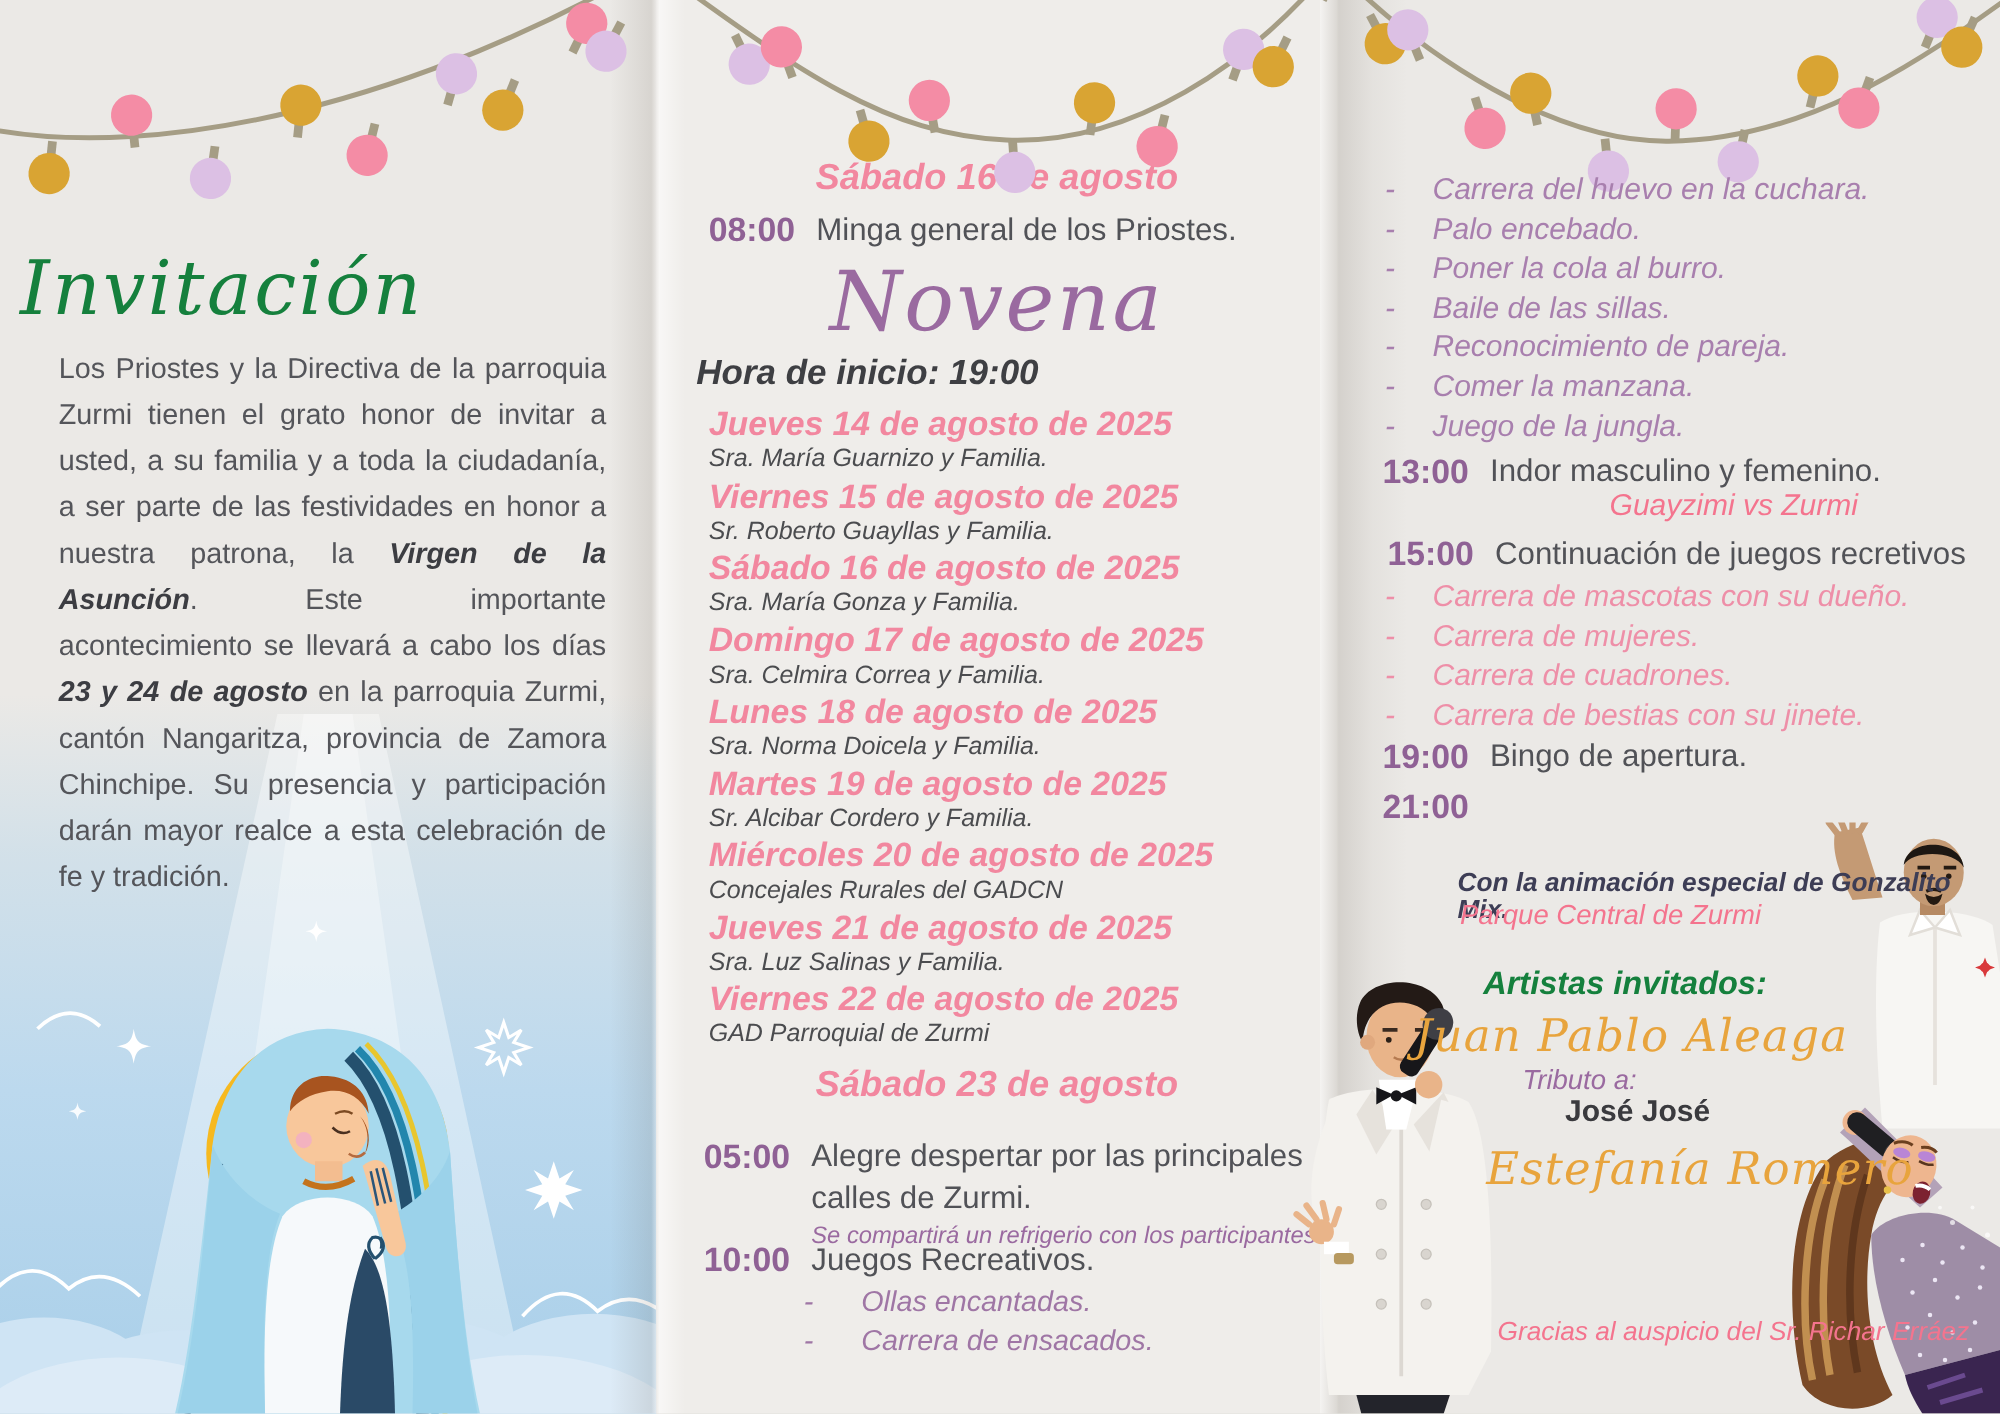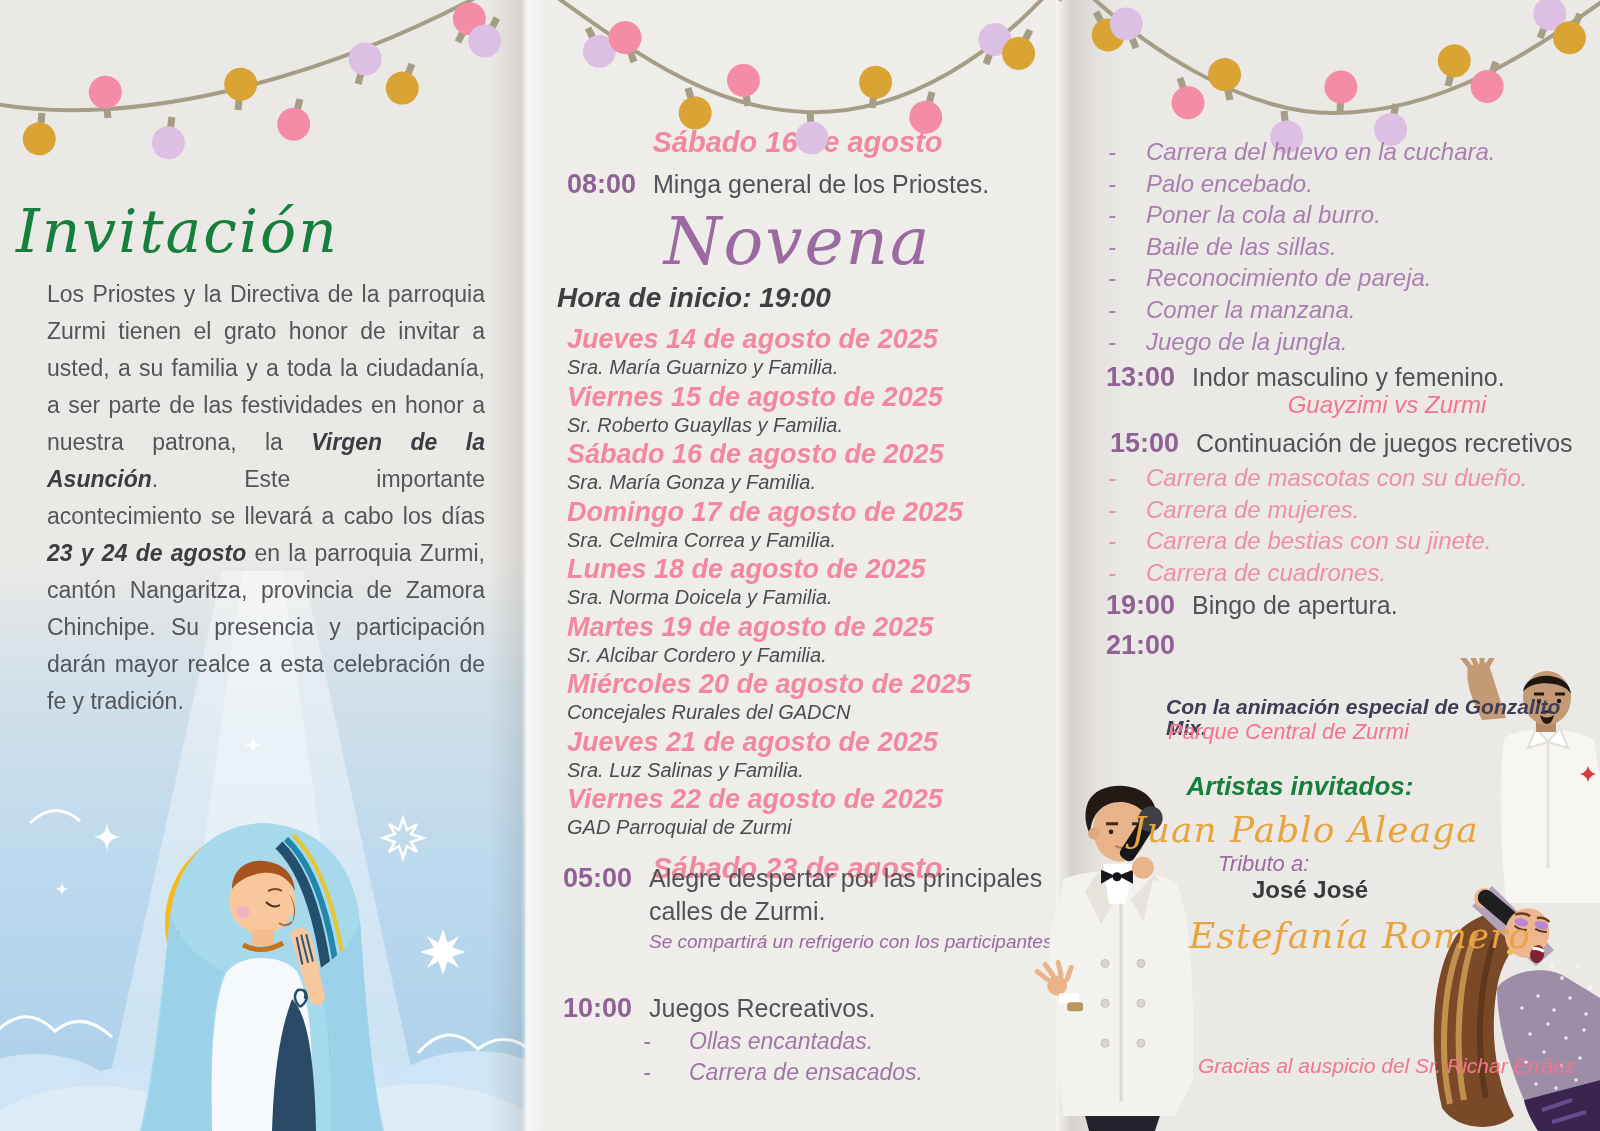--- a/index.html
+++ b/index.html
@@ -196,21 +196,21 @@
       <div>
           <div class="nov-date">Jueves 21 de agosto de 2025</div>
           <div class="nov-host">Sra. Luz Salinas y Familia.</div>
         </div>
       <div>
           <div class="nov-date">Viernes 22 de agosto de 2025</div>
           <div class="nov-host">GAD Parroquial de Zurmi</div>
         </div>
     </div>
     <div class="mid-head" style="top:854px">Sábado 23 de agosto</div>
-    <div class="row" style="left:38px;top:862px;width:500px">
+    <div class="row" style="left:38px;top:909px;width:500px">
       <div class="time">05:00</div>
       <div>
         <div class="txt" style="width:418px">Alegre despertar por las principales calles de Zurmi.</div>
         <div class="note" style="margin-top:2px">Se compartirá un refrigerio con los participantes.</div>
       </div>
     </div>
     <div class="row" style="left:38px;top:992px;width:500px">
       <div class="time">10:00</div>
       <div class="txt">Juegos Recreativos.</div>
     </div>
@@ -235,22 +235,22 @@
       <div class="txt">Indor masculino y femenino.</div>
     </div>
     <div class="pink-note z10" style="position:absolute;left:122px;top:393px;width:390px;text-align:center">Guayzimi vs Zurmi</div>
     <div class="row z10" style="left:40px;top:427px;width:490px">
       <div class="time">15:00</div>
       <div class="txt">Continuación de juegos recretivos</div>
     </div>
     <ul class="rlist pinkish" style="left:38px;top:462px">
       <li>Carrera de mascotas con su dueño.</li>
       <li>Carrera de mujeres.</li>
+      <li>Carrera de cuadrones.</li>
       <li>Carrera de bestias con su jinete.</li>
-      <li>Carrera de cuadrones.</li>
     </ul>
     <div class="row z10" style="left:36px;top:589px;width:480px">
       <div class="time">19:00</div>
       <div class="txt">Bingo de apertura.</div>
     </div>
     <div class="row z10" style="left:36px;top:629px;width:480px">
       <div class="time">21:00</div>
     </div>
     <div class="navy-note z10" style="position:absolute;left:96px;top:696px">Con la animación especial de Gonzalito Mix.</div>
     <div class="pink-note z10" style="position:absolute;left:98px;top:721px;font-size:22px">Parque Central de Zurmi</div>

